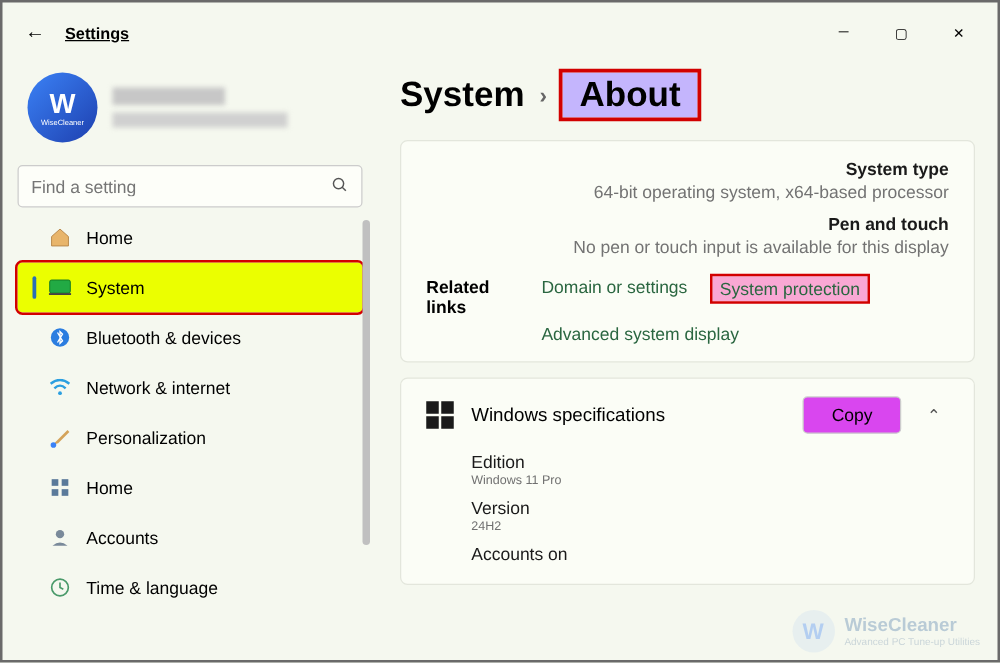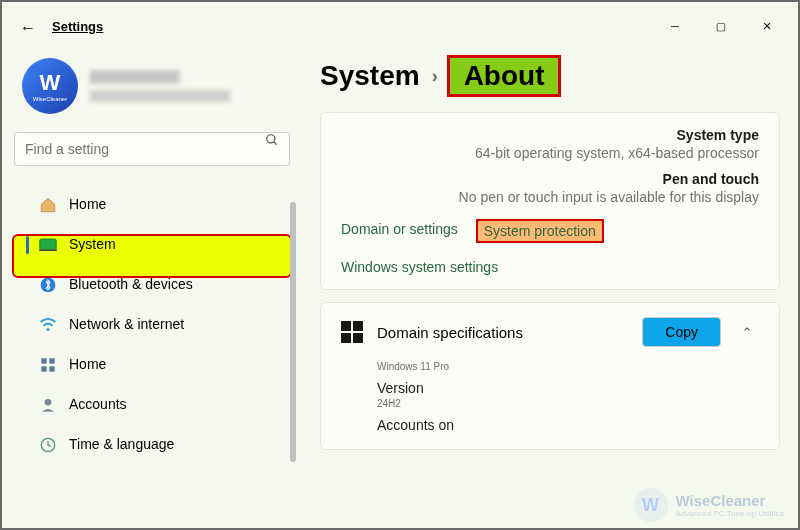--- a/index.html
+++ b/index.html
@@ -9,49 +9,49 @@
 .titlebar .title { font-size: 13px; font-weight: 600; margin-left: 6px; text-decoration: underline; }
 .titlebar .spacer { flex: 1; }
 .win-btn { width: 46px; height: 32px; display: flex; align-items: center; justify-content: center; font-size: 11px; cursor: pointer; }
 .content { display: flex; height: calc(100% - 48px); }
 .sidebar { width: 300px; padding: 0 12px; position: relative; }
 .profile { display: flex; align-items: center; gap: 12px; padding: 8px 8px 18px; }
 .avatar { width: 56px; height: 56px; border-radius: 50%; background: linear-gradient(135deg, #3b82f6, #1e40af); display: flex; flex-direction: column; align-items: center; justify-content: center; color: #fff; font-weight: 700; font-size: 22px; }
 .avatar small { font-size: 6px; font-weight: 400; }
 .profile-text .blur1 { width: 90px; height: 14px; background: #c7c7c7; filter: blur(2px); margin-bottom: 6px; }
 .profile-text .blur2 { width: 140px; height: 12px; background: #d0d0d0; filter: blur(2px); }
-.search { display: flex; border: 1px solid #ccc; background: #fdfef9; border-radius: 4px; height: 34px; padding: 0 10px; margin-bottom: 30px; }
+.search { display: flex; align-items: center; border: 1px solid #ccc; background: #fdfef9; border-radius: 4px; height: 34px; padding: 0 10px; margin-bottom: 4px; }
 .search input { flex: 1; border: none; outline: none; background: transparent; font-size: 14px; }
 .search .sicon { font-size: 14px; color: #555; }
 .nav { position: relative; }
-.nav-item { display: flex; gap: 12px; height: 40px; padding: 0 12px; border-radius: 4px; cursor: pointer; font-size: 14px; }
+.nav-item { display: flex; align-items: center; gap: 12px; height: 40px; padding: 0 12px; border-radius: 4px; cursor: pointer; font-size: 14px; }
 .nav-item .bar { width: 3px; height: 18px; background: transparent; border-radius: 2px; margin-right: -2px; }
 .nav-item.active { background: #ebff00; outline: 2px solid #d20000; }
 .nav-item.active .bar { background: #2a6fb5; }
 .nicon { width: 18px; height: 18px; display: flex; align-items: center; justify-content: center; }
 .scrollbar { position: absolute; right: -6px; top: 6px; width: 6px; height: 260px; background: #c0c0c0; border-radius: 3px; }
 .main { flex: 1; padding: 8px 18px 0 18px; overflow: hidden; position: relative; }
 .breadcrumb { display: flex; align-items: center; gap: 12px; font-size: 28px; font-weight: 600; margin-bottom: 18px; }
 .breadcrumb .chev { font-size: 18px; color: #666; }
-.breadcrumb .about { background: #84cc16; outline: 3px solid #d20000; padding: 2px 14px; }
+.breadcrumb .about { background: #c4b5fd; outline: 3px solid #d20000; padding: 2px 14px; }
 .card { background: #fbfdf6; border: 1px solid #e3e6dc; border-radius: 6px; padding: 14px 20px; margin-bottom: 12px; }
 .kv { margin-bottom: 10px; text-align: right; }
 .kv .k { font-size: 14px; font-weight: 600; color: #1a1a1a; margin-bottom: 2px; }
 .kv .v { font-size: 14px; color: #737373; }
 .related { display: flex; align-items: flex-start; gap: 28px; padding-top: 6px; }
 .related .lbl { font-size: 14px; font-weight: 600; }
 .rlinks { display: flex; flex-wrap: wrap; gap: 18px 20px; }
 .rlinks span { font-size: 14px; color: #2a6640; cursor: pointer; }
-.rlinks .hl { background: #fdba74; outline: 2px solid #d20000; padding: 2px 6px; }
+.rlinks .hl { background: #f9a8d4; outline: 2px solid #d20000; padding: 2px 6px; }
 .spec-card { background: #fbfdf6; border: 1px solid #e3e6dc; border-radius: 6px; padding: 14px 20px; }
 .spec-head { display: flex; align-items: center; gap: 14px; }
 .spec-head .winicon { width: 22px; height: 22px; display: grid; grid-template-columns: 1fr 1fr; grid-template-rows: 1fr 1fr; gap: 2px; }
 .spec-head .winicon div { background: #1a1a1a; }
 .spec-head .stitle { flex: 1; font-size: 15px; }
-.copy-btn { background: #0ea5e9; border: 1px solid #ccc; border-radius: 4px; padding: 6px 22px; font-size: 14px; cursor: pointer; }
+.copy-btn { background: #d946ef; border: 1px solid #ccc; border-radius: 4px; padding: 6px 22px; font-size: 14px; cursor: pointer; }
 .spec-head .chev2 { width: 24px; text-align: center; font-size: 13px; color: #555; cursor: pointer; }
 .spec-body { padding: 14px 0 0 36px; }
 .spec-body .k { font-size: 14px; color: #1a1a1a; margin-bottom: 2px; }
 .spec-body .v { font-size: 10px; color: #707070; margin-bottom: 8px; }
 .watermark { position: absolute; right: 14px; bottom: 6px; display: flex; align-items: center; gap: 8px; opacity: 0.35; }
 .watermark .wc { width: 34px; height: 34px; border-radius: 50%; background: #cfe0ef; display: flex; align-items: center; justify-content: center; color: #3b82f6; font-weight: 700; font-size: 18px; }
 .watermark .wt1 { font-size: 15px; color: #4b78a8; font-weight: 600; }
 .watermark .wt2 { font-size: 8px; color: #7a95b0; }
 </style>
 </head>
@@ -124,20 +124,30 @@
               <path d="M2 5 Q12 -3 22 5" stroke="#2b9fe0" stroke-width="2.5" fill="none"></path>
               <path d="M6 10 Q12 4 18 10" stroke="#2b9fe0" stroke-width="2.5" fill="none"></path>
               <circle cx="12" cy="15" r="2" fill="#2b9fe0"></circle>
             </svg>
           </span>
         <span>Network &amp; internet</span>
       </div>
       <div class="nav-item">
         <span class="bar"></span>
         <span class="nicon">
+            <svg width="18" height="18" viewBox="0 0 24 24">
+              <path d="M4 20 L8 16 L20 4 L22 6 L10 18 Z" fill="#d4a35a"></path>
+              <circle cx="5" cy="20" r="3" fill="#3b82f6"></circle>
+            </svg>
+          </span>
+        <span>Personalization</span>
+      </div>
+      <div class="nav-item">
+        <span class="bar"></span>
+        <span class="nicon">
             <svg width="16" height="16" viewBox="0 0 24 24">
               <rect x="2" y="2" width="8" height="8" fill="#5a7a9a"></rect>
               <rect x="14" y="2" width="8" height="8" fill="#5a7a9a"></rect>
               <rect x="2" y="14" width="8" height="8" fill="#5a7a9a"></rect>
               <rect x="14" y="14" width="8" height="8" fill="#5a7a9a"></rect>
             </svg>
           </span>
         <span>Home</span>
       </div>
       <div class="nav-item">
@@ -176,41 +186,43 @@
         <div class="kv">
           <div class="k">System type</div>
           <div class="v">64-bit operating system, x64-based processor</div>
         </div>
         <div class="kv">
           <div class="k">Pen and touch</div>
           <div class="v">No pen or touch input is available for this display</div>
         </div>
       </div>
       <div class="related">
+        <span class="lbl">Related links</span>
         <div class="rlinks">
           <span>Domain or settings</span>
           <span class="hl">System protection</span>
-          <span>Windows system settings</span>
+          <span>Advanced system display</span>
         </div>
       </div>
     </div>
 
     <div class="spec-card">
       <div class="spec-head">
         <div class="winicon">
             <div></div>
             <div></div>
             <div></div>
             <div></div>
           </div>
-        <div class="stitle">Domain specifications</div>
+        <div class="stitle">Windows specifications</div>
         <button class="copy-btn">Copy</button>
         <div class="chev2">⌃</div>
       </div>
       <div class="spec-body">
+        <div class="k">Edition</div>
         <div class="v">Windows 11 Pro</div>
         <div class="k">Version</div>
         <div class="v">24H2</div>
         <div class="k">Accounts on</div>
       </div>
     </div>
 
     <div class="watermark">
       <div class="wc">W</div>
       <div>

